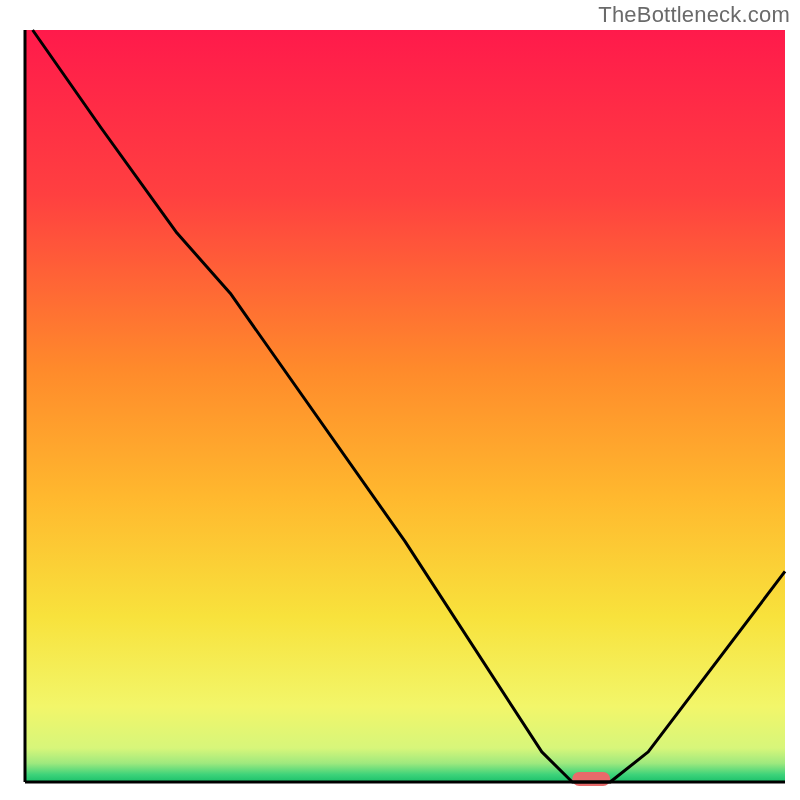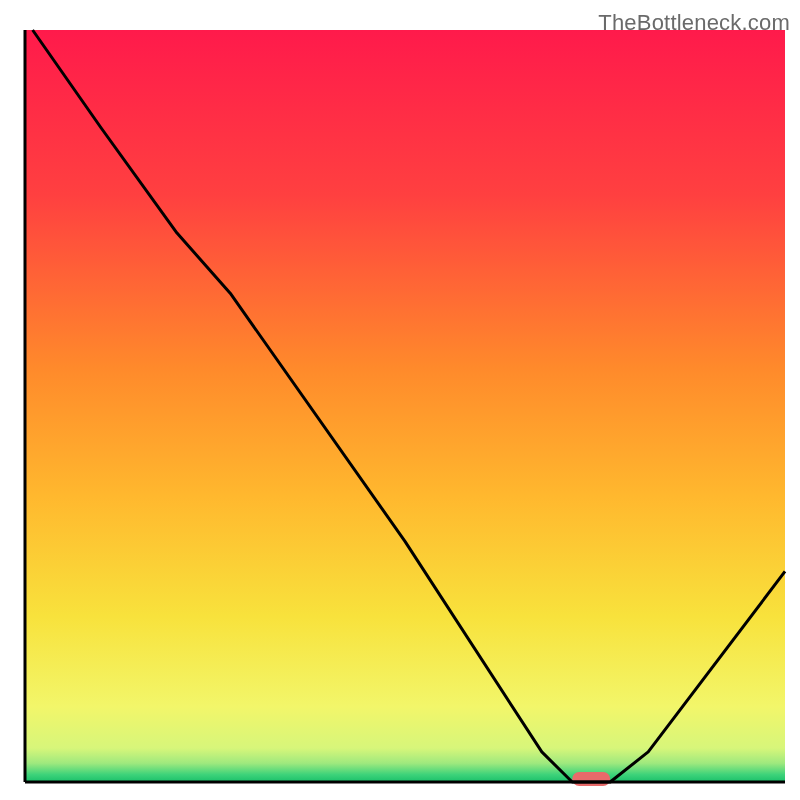--- a/index.html
+++ b/index.html
@@ -10,21 +10,21 @@
     background: #ffffff;
     font-family: Arial, Helvetica, sans-serif;
   }
   .container {
     position: relative;
     width: 800px;
     height: 800px;
   }
   .watermark {
     position: absolute;
-    top: 10px;
+    top: 2px;
     right: 10px;
     font-size: 22px;
     color: #6a6a6a;
     font-weight: 500;
     letter-spacing: 0.2px;
   }
   svg {
     position: absolute;
     top: 0;
     left: 0;

